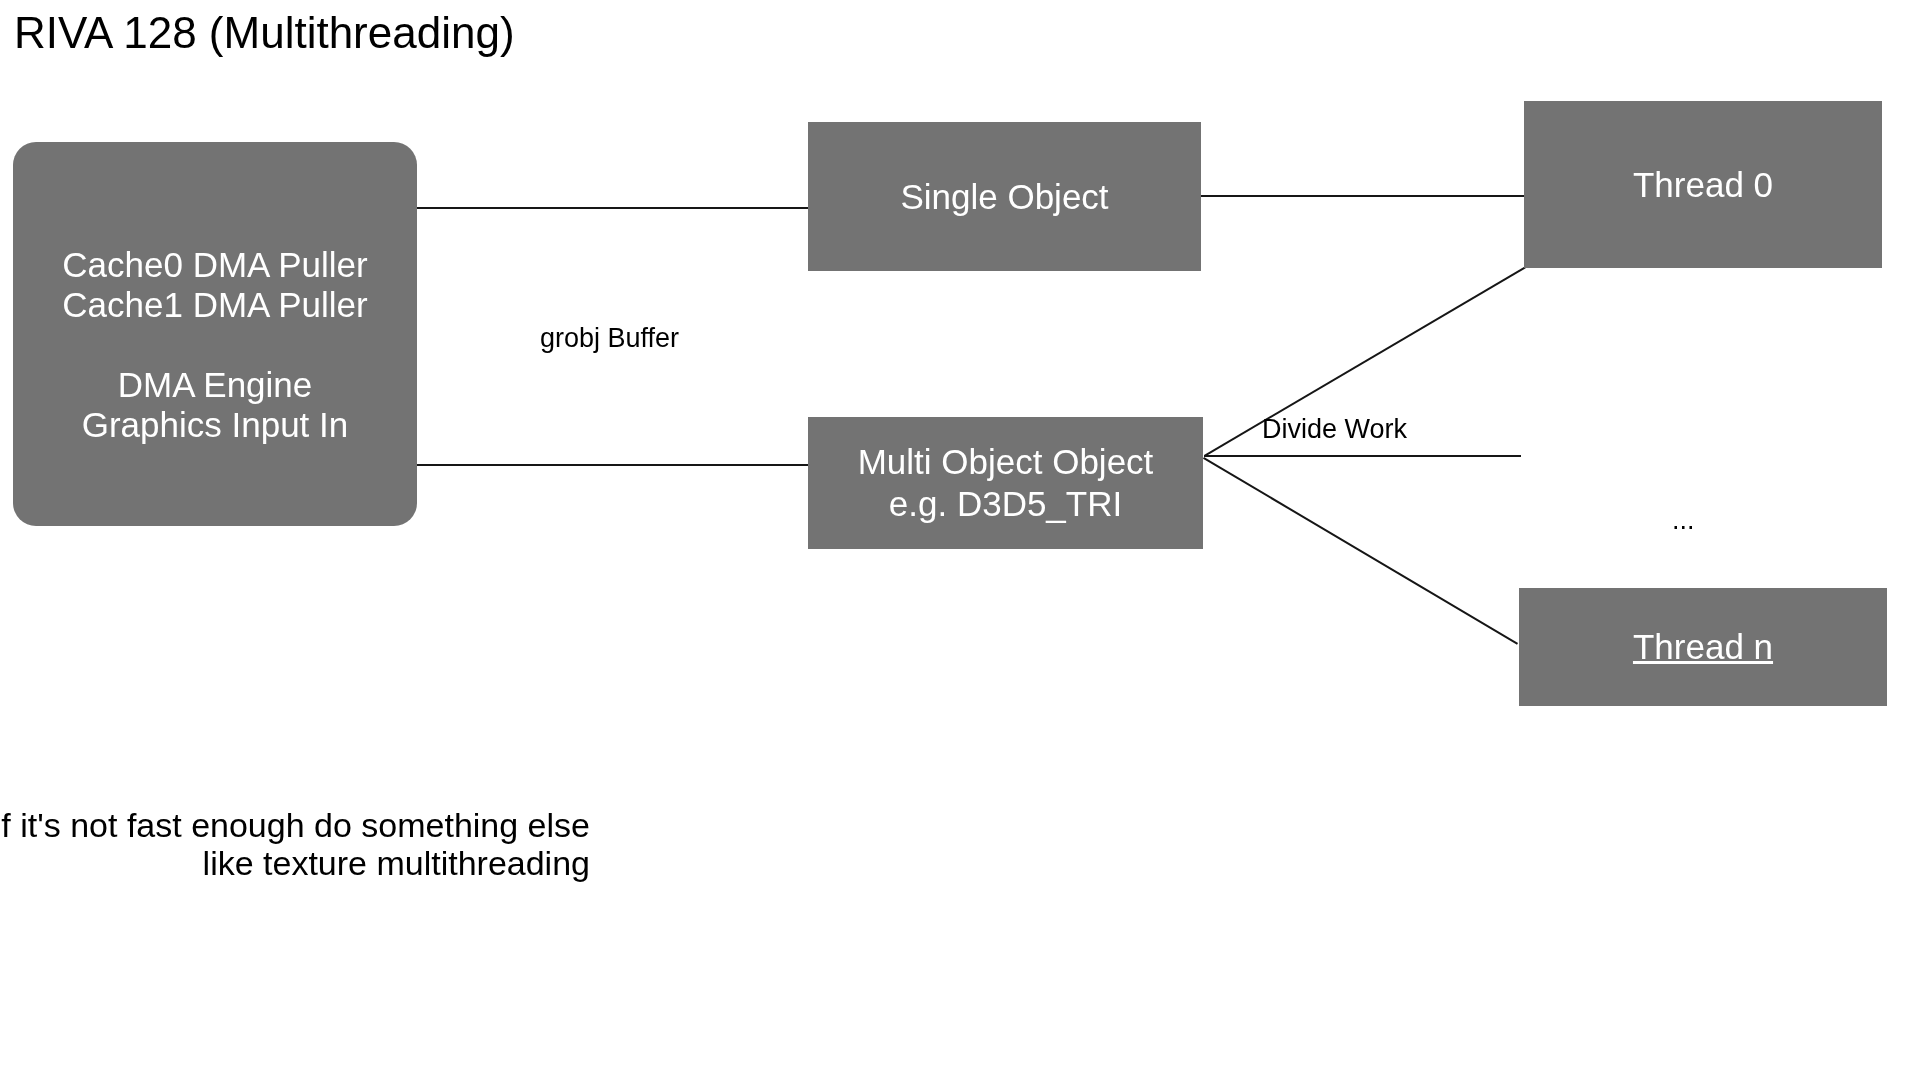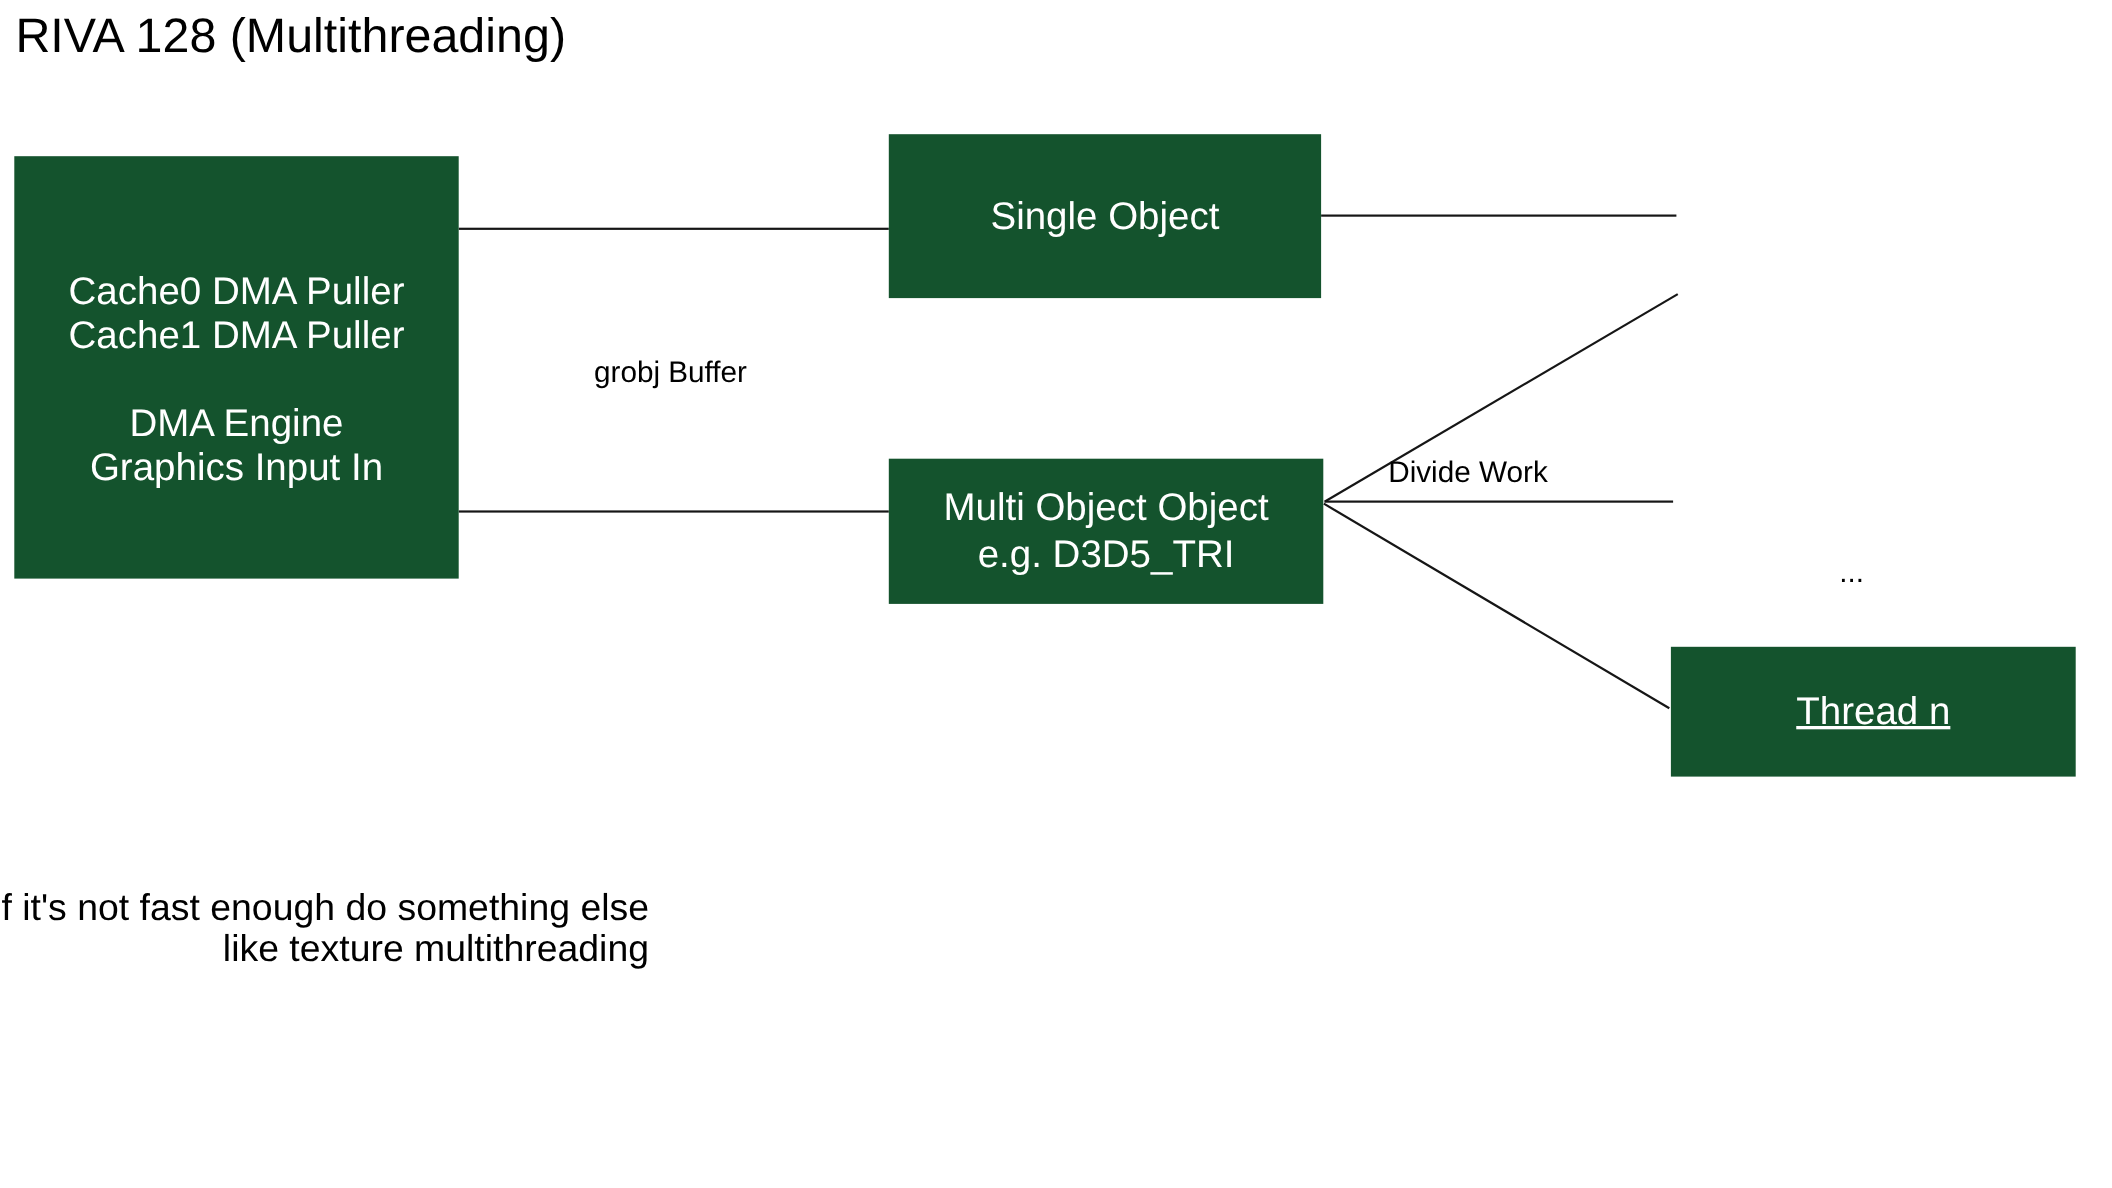--- a/index.html
+++ b/index.html
@@ -5,25 +5,25 @@
   html,body{margin:0;padding:0;background:#ffffff;}
   .stage{
     position:relative;width:1920px;height:1080px;background:#ffffff;
     overflow:hidden;font-family:"Liberation Sans",sans-serif;color:#000000;
   }
   .title{
     position:absolute;left:14px;top:8px;font-size:44px;line-height:1.15;
     white-space:nowrap;color:#000000;
   }
   .box{
-    position:absolute;background:#14532d;color:#ffffff;
+    position:absolute;background:#737373;color:#ffffff;
     display:flex;flex-direction:column;align-items:center;justify-content:center;
     text-align:center;font-size:35px;
   }
-  #box-dma{left:13px;top:142px;width:404px;height:384px;padding-top:22px;box-sizing:border-box;}
+  #box-dma{left:13px;top:142px;width:404px;height:384px;padding-top:22px;box-sizing:border-box;border-radius:23px;}
   #box-dma .box-line{height:40px;line-height:40px;}
   #box-single{left:808px;top:122px;width:393px;height:149px;}
   #box-multi{left:808px;top:417px;width:395px;height:132px;}
   #box-multi .box-line{height:42px;line-height:42px;}
   #box-thread0{left:1524px;top:101px;width:358px;height:167px;}
   #box-thread1{left:1521px;top:323px;width:357px;height:141px;}
   #box-threadn{left:1519px;top:588px;width:368px;height:118px;text-decoration:underline;}
   .ln{position:absolute;height:2px;background:#161616;}
   #ln-dma-single{left:417px;top:207px;width:391px;}
   #ln-dma-multi{left:417px;top:464px;width:391px;}
@@ -70,20 +70,23 @@
 
   <div class="box" id="box-single">
     <div class="box-line">Single Object</div>
   </div>
 
   <div class="box" id="box-multi">
     <div class="box-line">Multi Object Object</div>
     <div class="box-line">e.g. D3D5_TRI</div>
   </div>
 
+  <div class="box" id="box-thread0">
+    <div class="box-line">Thread 0</div>
+  </div>
 
 
   <div class="box" id="box-threadn">
     <div class="box-line">Thread n</div>
   </div>
 
   <div class="lbl" id="lbl-grobj">grobj Buffer</div>
   <div class="lbl" id="lbl-divide">Divide Work</div>
   <div class="lbl" id="lbl-dots">...</div>
 

